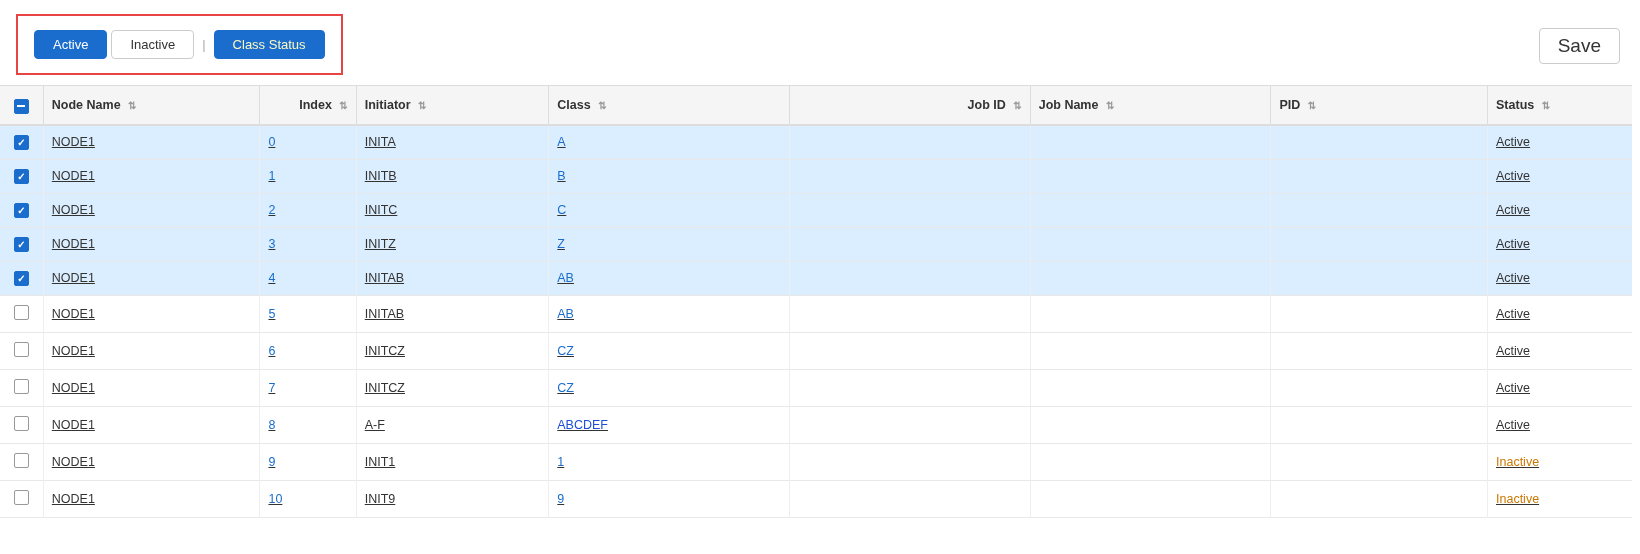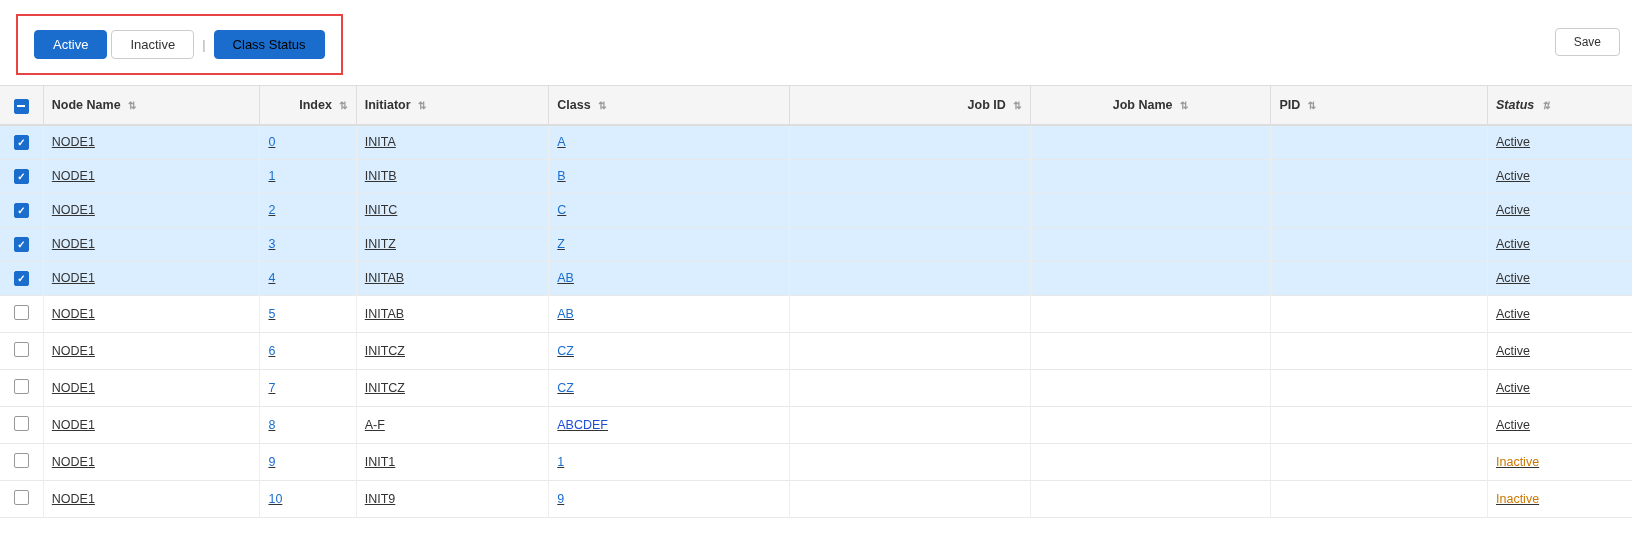--- a/index.html
+++ b/index.html
@@ -41,21 +41,21 @@
       font-size: 13px;
     }
 
     .divider {
       color: #aaa;
       padding: 0 4px;
     }
 
     .btn-class-status {
       background: #1a6dcc;
-      color: #000000;
+      color: #fef9c3;
       border: 1px solid #1a6dcc;
       padding: 6px 18px;
       border-radius: 4px;
       cursor: pointer;
       font-size: 13px;
       font-weight: 500;
     }
 
     .save-button-container {
       position: absolute;
@@ -63,21 +63,21 @@
       right: 20px;
     }
 
     .btn-save {
       background: #fff;
       color: #333;
       border: 1px solid #ccc;
       padding: 6px 18px;
       border-radius: 4px;
       cursor: pointer;
-      font-size: 12px;
+      font-size: 19px;
     }
 
     .table-wrapper {
       margin: 10px 8px 0 0;
       overflow-y: auto;
       max-height: 440px;
       border-top: 1px solid #ddd;
     }
 
     table {
@@ -95,41 +95,40 @@
       font-size: 12.5px;
       color: #333;
       white-space: nowrap;
       position: sticky;
       top: 0;
       z-index: 1;
     }
 
     thead th:last-child {
       border-right: none;
-      font-style: italic;
     }
 
     thead th .sort-arrows {
       display: inline-block;
       margin-left: 4px;
       color: #999;
       font-size: 10px;
     }
 
     th.col-check {
       width: 36px;
       text-align: center;
     }
 
     th.col-node { width: 180px; }
     th.col-index { width: 80px; text-align: right; }
     th.col-initiator { width: 160px; }
     th.col-class { width: 200px; }
     th.col-jobid { width: 200px; text-align: right; }
-    th.col-jobname { width: 200px; text-align: center; }
+    th.col-jobname { width: 200px; }
     th.col-pid { width: 180px; }
     th.col-status { width: 120px; }
 
     tbody tr {
       border-bottom: 1px solid #e8e8e8;
       text-decoration: underline;
     }
 
     tbody tr.highlighted {
       background: #dbeeff;

